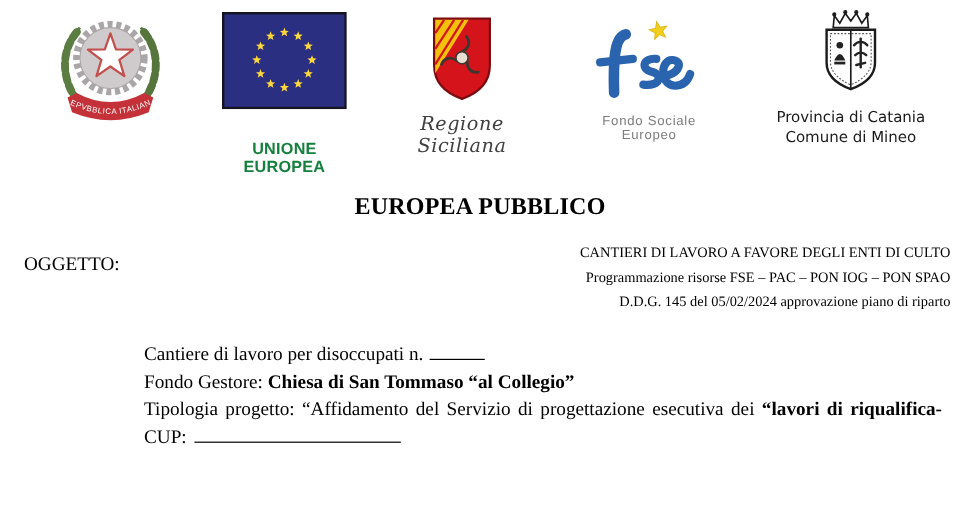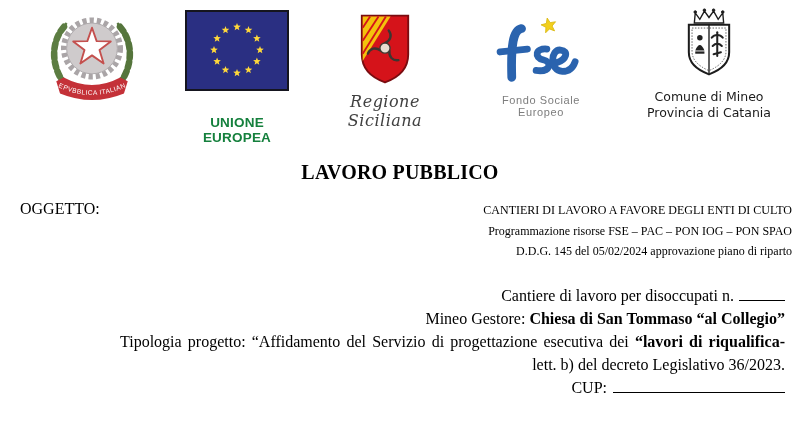--- a/index.html
+++ b/index.html
@@ -30,28 +30,28 @@
   .mineo-label {
     font-family:"DejaVu Sans", sans-serif; font-size:12.5px;
     color:#1a1a1a; line-height:16px;
   }
   
   .doc-title {
     position:absolute; top:161px; left:0; width:800px; text-align:center;
     font-size:20px; font-weight:bold; letter-spacing:0.2px;
   }
   .oggetto { position:absolute; top:200px; left:20px; width:772px; }
-  .oggetto-label { position:absolute; left:0; top:0; font-size:16px; }
+  .oggetto-label { position:absolute; left:0; top:12px; font-size:16px; }
   .oggetto-content { margin-left:90px; text-align:right; font-size:12px; line-height:20.5px; }
   
   .body-block {
     position:absolute; left:120px; top:284px; width:665px;
     font-size:16px; line-height:23px;
   }
-  .line { white-space:nowrap;text-align:right; }
+  .line { white-space:nowrap; }
   .line.just { white-space:normal; text-align:justify; text-align-last:justify; }
   .blank { display:inline-block; border-bottom:1px solid #000; height:15px; vertical-align:baseline; }
   .blank-n   { width:46px;  margin-left:5px; }
   .blank-cup { width:172px; margin-left:6px; }
   .blank-cig { width:182px; margin-left:6px; }
   .cupcig { position:relative; }
   .cig-group { position:absolute; left:406px; top:0; }
   b { font-weight:bold; }
 </style>
 </head>
@@ -151,46 +151,45 @@
         <path d="M21,48 Q26,36 31,48 Z" stroke="none"></path>
         <rect x="21" y="49" width="10" height="2.5" stroke="none"></rect>
         <g fill="none" stroke-width="2.2" stroke-linecap="round">
           <path d="M45,28 L45,54"></path>
           <path d="M39,34 C42,30 48,30 51,34"></path>
           <path d="M40,43 C43,40 47,40 50,43"></path>
           <path d="M41,52 L49,50"></path>
         </g>
       </g>
     </svg>
+    <div class="mineo-label">Provincia di Catania</div>
     <div class="mineo-label">Comune di Mineo</div>
-    <div class="mineo-label">Provincia di Catania</div>
   </div>
 
-  <div class="doc-title">LAVORO PUBBLICO</div>
+  <div class="doc-title">EUROPEA PUBBLICO</div>
 
   <div class="oggetto">
     <span class="oggetto-label">OGGETTO:</span>
     <div class="oggetto-content">
       <div>CANTIERI DI LAVORO A FAVORE DEGLI ENTI DI CULTO</div>
       <div>Programmazione risorse FSE – PAC – PON IOG – PON SPAO</div>
       <div>D.D.G. 145 del 05/02/2024 approvazione piano di riparto</div>
     </div>
   </div>
 
   <div class="body-block">
     <div class="line">
       <span>Cantiere di lavoro per disoccupati n.</span><span class="blank blank-n"></span>
     </div>
     <div class="line">
-      <span>Mineo Gestore: </span><b>Chiesa di San Tommaso “al Collegio”</b>
+      <span>Fondo Gestore: </span><b>Chiesa di San Tommaso “al Collegio”</b>
     </div>
     <div class="line just">
       <span>Tipologia progetto: “Affidamento del Servizio di progettazione esecutiva dei </span><b>“lavori di riqualifica-</b>
     </div>
-    <div class="line">lett. b) del decreto Legislativo 36/2023.</div>
     <div class="line cupcig">
       <span>
         <span>CUP:</span><span class="blank blank-cup"></span>
       </span>
     </div>
   </div>
 
 </div>
 
 </body></html>

